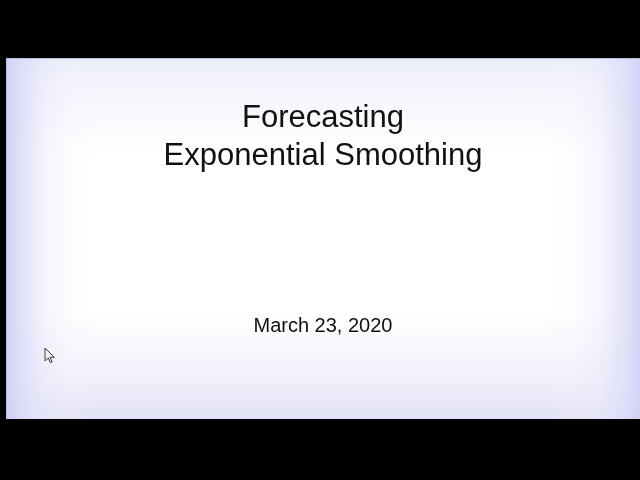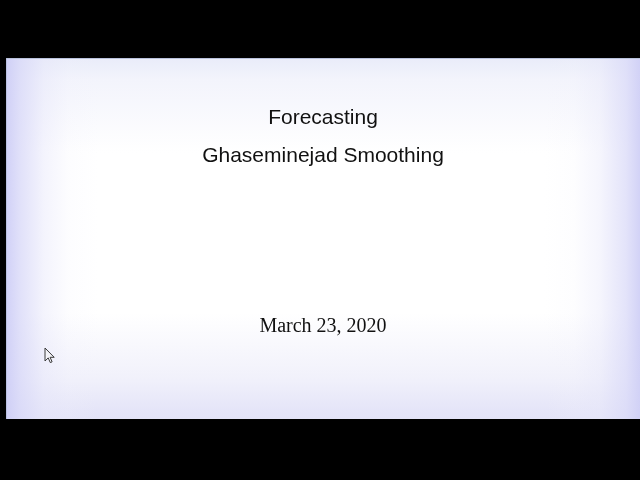--- a/index.html
+++ b/index.html
@@ -96,40 +96,40 @@
     position: absolute;
     left: 0;
     top: 40px;
     width: 634px;
     text-align: center;
     color: #000000;
   }
   .title-line {
     display: block;
     font-family: "Liberation Sans", sans-serif;
-    font-size: 21px;
+    font-size: 31px;
     line-height: 38px;
     font-weight: 400;
     color: #111111;
     letter-spacing: 0px;
     white-space: nowrap;
   }
 
   
   #byline-block {
     position: absolute;
     left: 0;
     top: 251px;
     width: 634px;
     text-align: center;
     color: #000000;
   }
   .byline-line {
     display: block;
-    font-family: Liberation Serif, serif;
+    font-family: Liberation Sans, sans-serif;
     font-size: 20px;
     line-height: 33px;
     font-weight: 400;
     color: #111111;
     white-space: nowrap;
   }
 
   
   #mouse-cursor {
     position: absolute;
@@ -161,21 +161,21 @@
     <div id="slide-bg-vert"></div>
     <div id="slide-bg-left"></div>
     <div id="slide-bg-right"></div>
     <div id="slide-top-rule"></div>
     <div id="slide-left-rule"></div>
 
     <div id="slide-content">
 
       <div id="title-block">
         <span class="title-line">Forecasting</span>
-        <span class="title-line">Ghaseminejad Smoothing</span>
+        <span class="title-line">Exponential Smoothing</span>
       </div>
 
       <div id="byline-block">
         <span class="byline-line">March 23, 2020</span>
       </div>
 
     </div>
   </div>
 
   <div class="letterbox" id="letterbox-bottom"></div>

